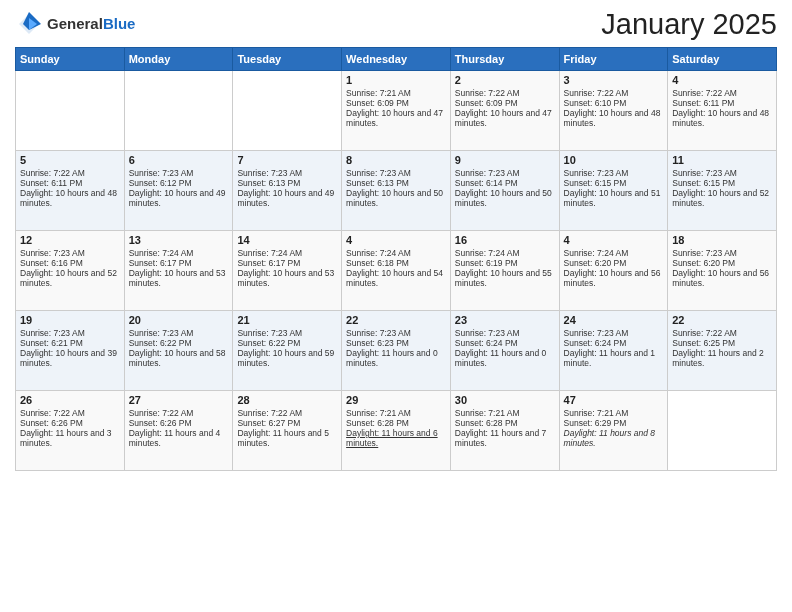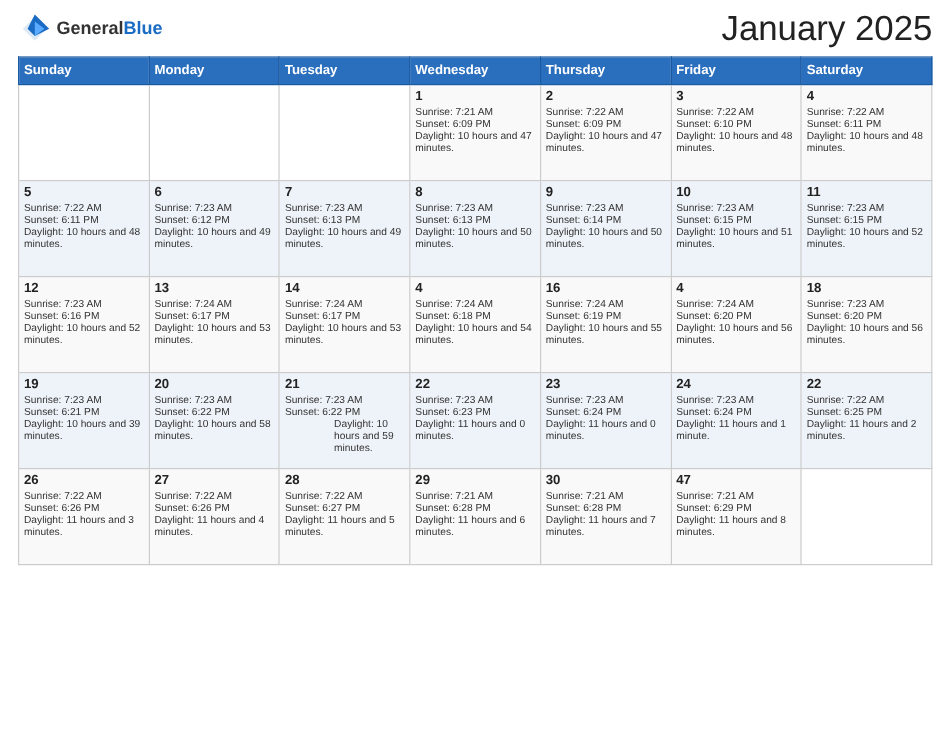--- a/index.html
+++ b/index.html
@@ -261,21 +261,21 @@
           <td>
             <span class="day-num">20</span>
             <span style="display: block;">Sunrise: 7:23 AM</span>
             <span style="display: block;">Sunset: 6:22 PM</span>
             <span style="display: block;">Daylight: 10 hours and 58 minutes.</span>
           </td>
           <td>
             <span class="day-num">21</span>
             <span style="display: block;">Sunrise: 7:23 AM</span>
             <span style="display: block;">Sunset: 6:22 PM</span>
-            <span style="display: block; margin-left: 41px;">Daylight: 10 hours and 59 minutes.</span>
+            <span style="display: block;">Daylight: 10 hours and 59 minutes.</span>
           </td>
           <td>
             <span class="day-num">22</span>
             <span style="display: block;">Sunrise: 7:23 AM</span>
             <span style="display: block;">Sunset: 6:23 PM</span>
             <span style="display: block;">Daylight: 11 hours and 0 minutes.</span>
           </td>
           <td>
             <span class="day-num">23</span>
             <span style="display: block;">Sunrise: 7:23 AM</span>
@@ -311,32 +311,32 @@
           <td>
             <span class="day-num">28</span>
             <span style="display: block;">Sunrise: 7:22 AM</span>
             <span style="display: block;">Sunset: 6:27 PM</span>
             <span style="display: block;">Daylight: 11 hours and 5 minutes.</span>
           </td>
           <td>
             <span class="day-num">29</span>
             <span style="display: block;">Sunrise: 7:21 AM</span>
             <span style="display: block;">Sunset: 6:28 PM</span>
-            <span style="display: block;">Daylight: 11 hours and 6 minutes.</span>
+            <span style="display: block; text-decoration: underline;">Daylight: 11 hours and 6 minutes.</span>
           </td>
           <td>
             <span class="day-num">30</span>
             <span style="display: block;">Sunrise: 7:21 AM</span>
             <span style="display: block;">Sunset: 6:28 PM</span>
             <span style="display: block;">Daylight: 11 hours and 7 minutes.</span>
           </td>
           <td>
             <span class="day-num">47</span>
             <span style="display: block;">Sunrise: 7:21 AM</span>
             <span style="display: block;">Sunset: 6:29 PM</span>
-            <span style="display: block;">Daylight: 11 hours and 8 minutes.</span>
+            <span style="display: block; font-style: italic;">Daylight: 11 hours and 8 minutes.</span>
           </td>
           <td class="cell-empty"></td>
         </tr>
       </tbody>
   </table>
 
 </div>
 
 </body></html>

